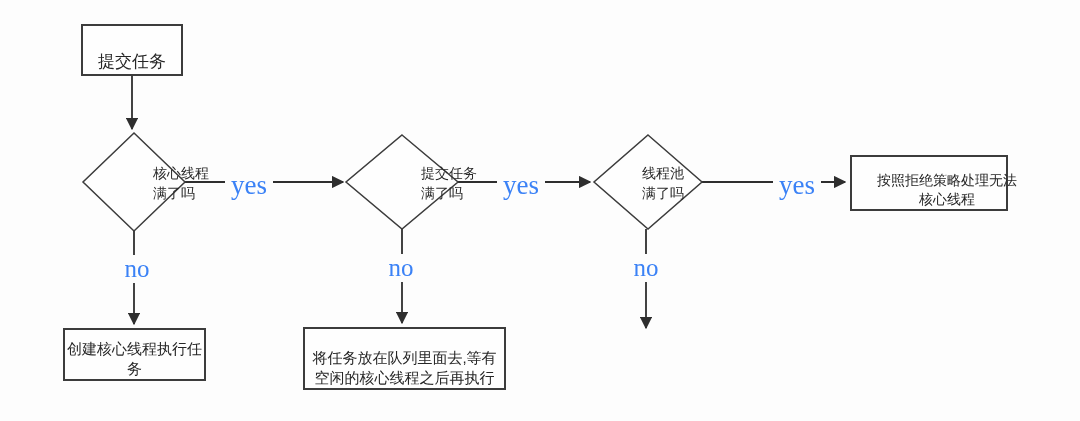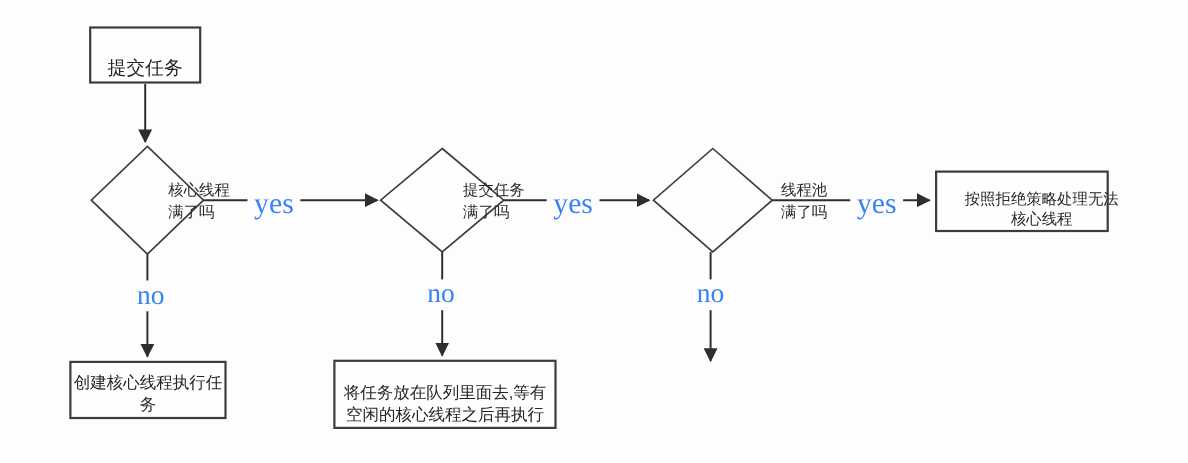--- a/index.html
+++ b/index.html
@@ -63,21 +63,21 @@
   .edge-label.no  { font-size: 25px; font-weight: 500; }
 
   #box-start   { left: 81px;  top: 24px;  width: 102px; height: 52px; font-size: 17px; }
   #box-reject  { left: 850px; top: 155px; width: 158px; height: 56px; font-size: 14px; padding-left: 36px; }
   #box-core    { left: 63px;  top: 328px; width: 143px; height: 53px; font-size: 15px; }
   #box-queue   { left: 303px; top: 327px; width: 203px; height: 63px; font-size: 15px; }
   #box-noncore { left: 557px; top: 331px; width: 181px; height: 52px; font-size: 15px; }
 
   #label-d1 { left: 134px; top: 183px; }
   #label-d2 { left: 402px; top: 183px; }
-  #label-d3 { left: 684px; top: 183px; }
+  #label-d3 { left: 616px; top: 183px; }
 
   #yes1 { left: 249px; top: 185px; }
   #yes2 { left: 521px; top: 185px; }
   #yes3 { left: 797px; top: 185px; }
   #no1  { left: 137px; top: 269px; }
   #no2  { left: 401px; top: 268px; }
   #no3  { left: 646px; top: 268px; }
 </style>
 </head>
 <body>

